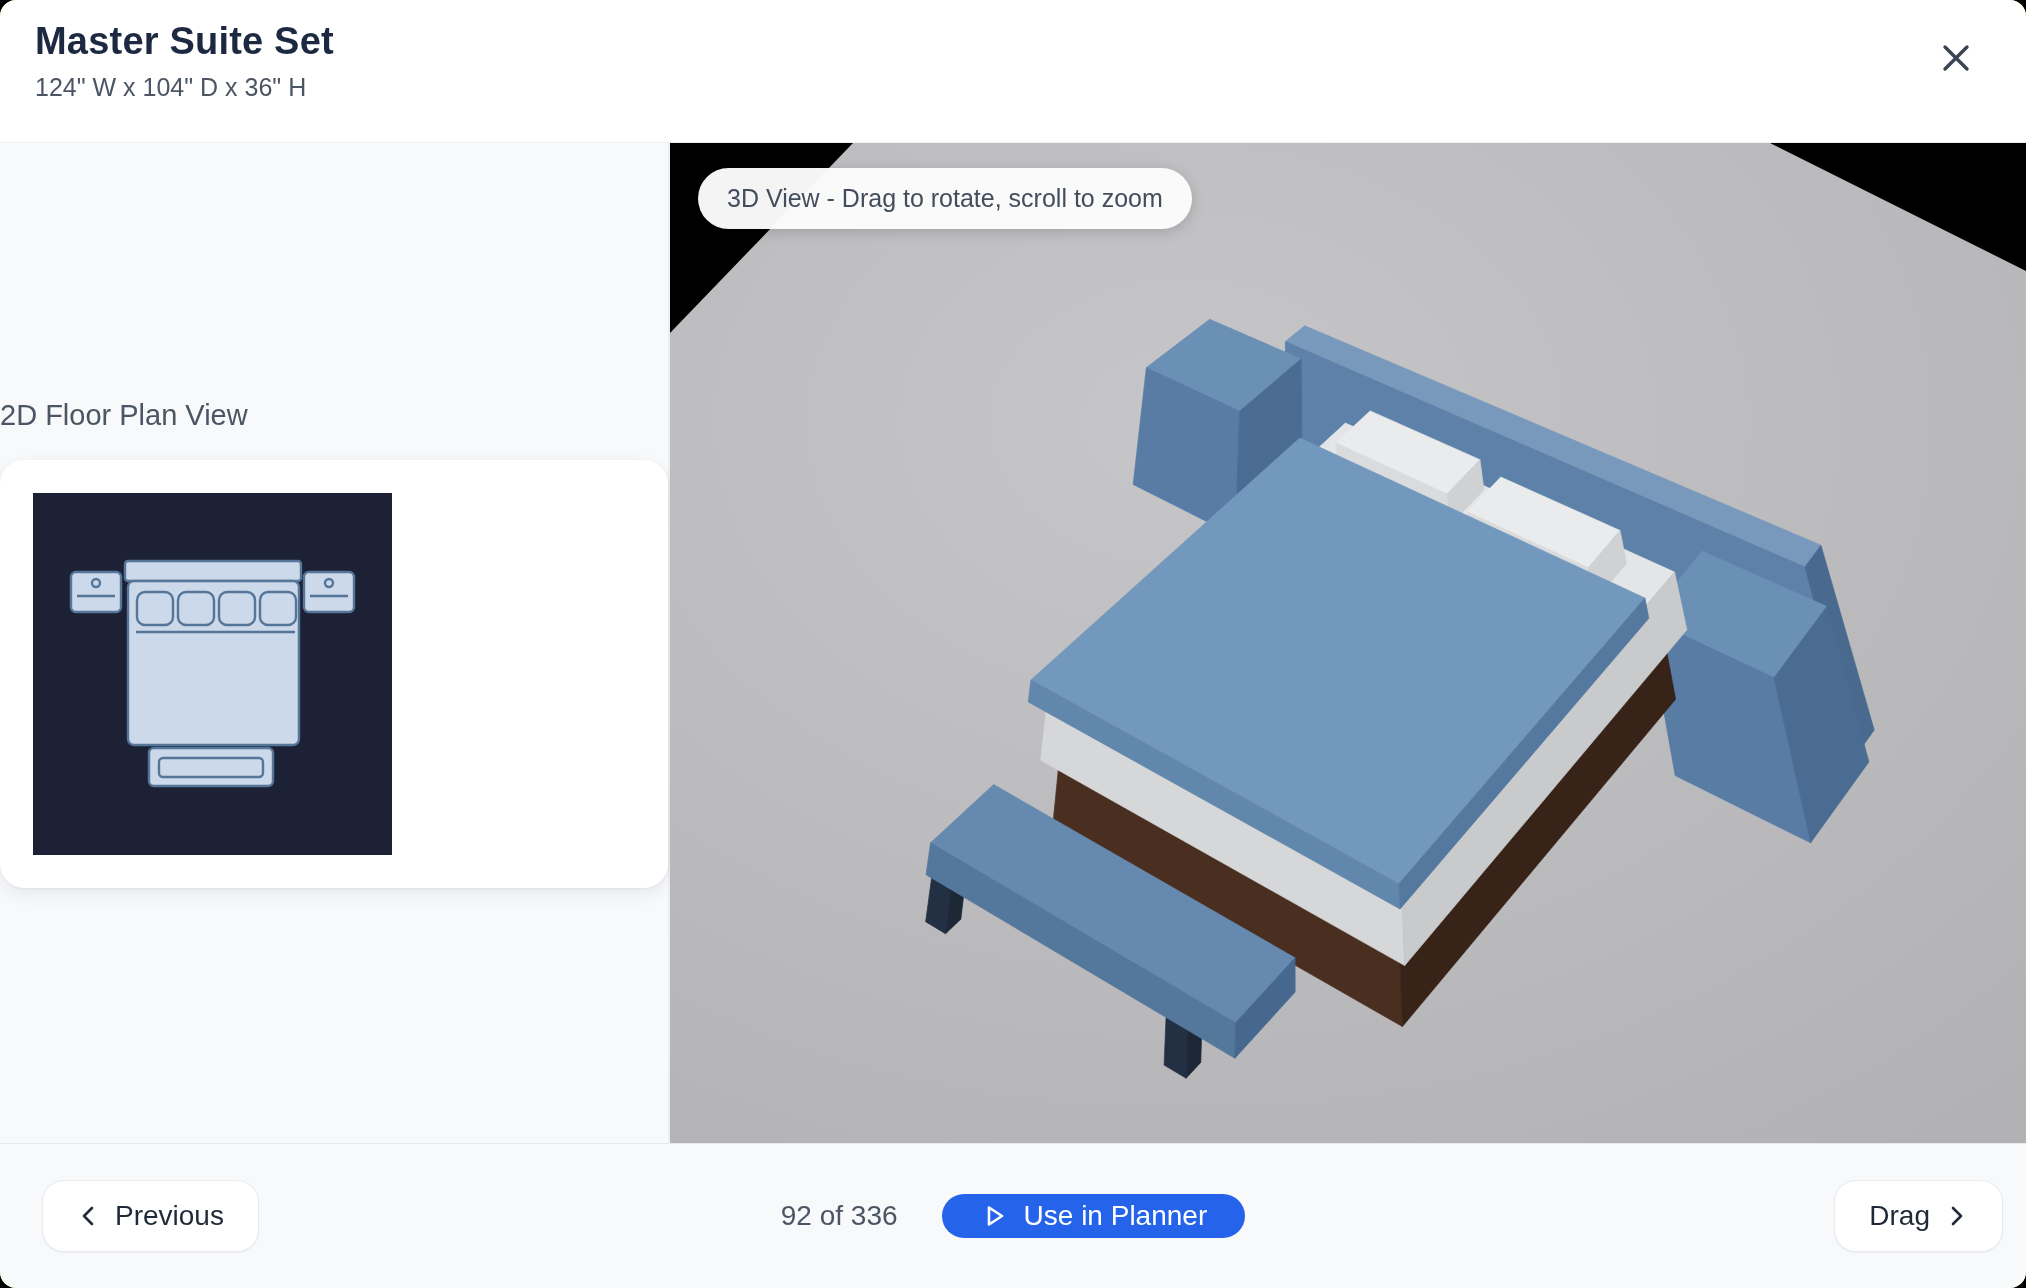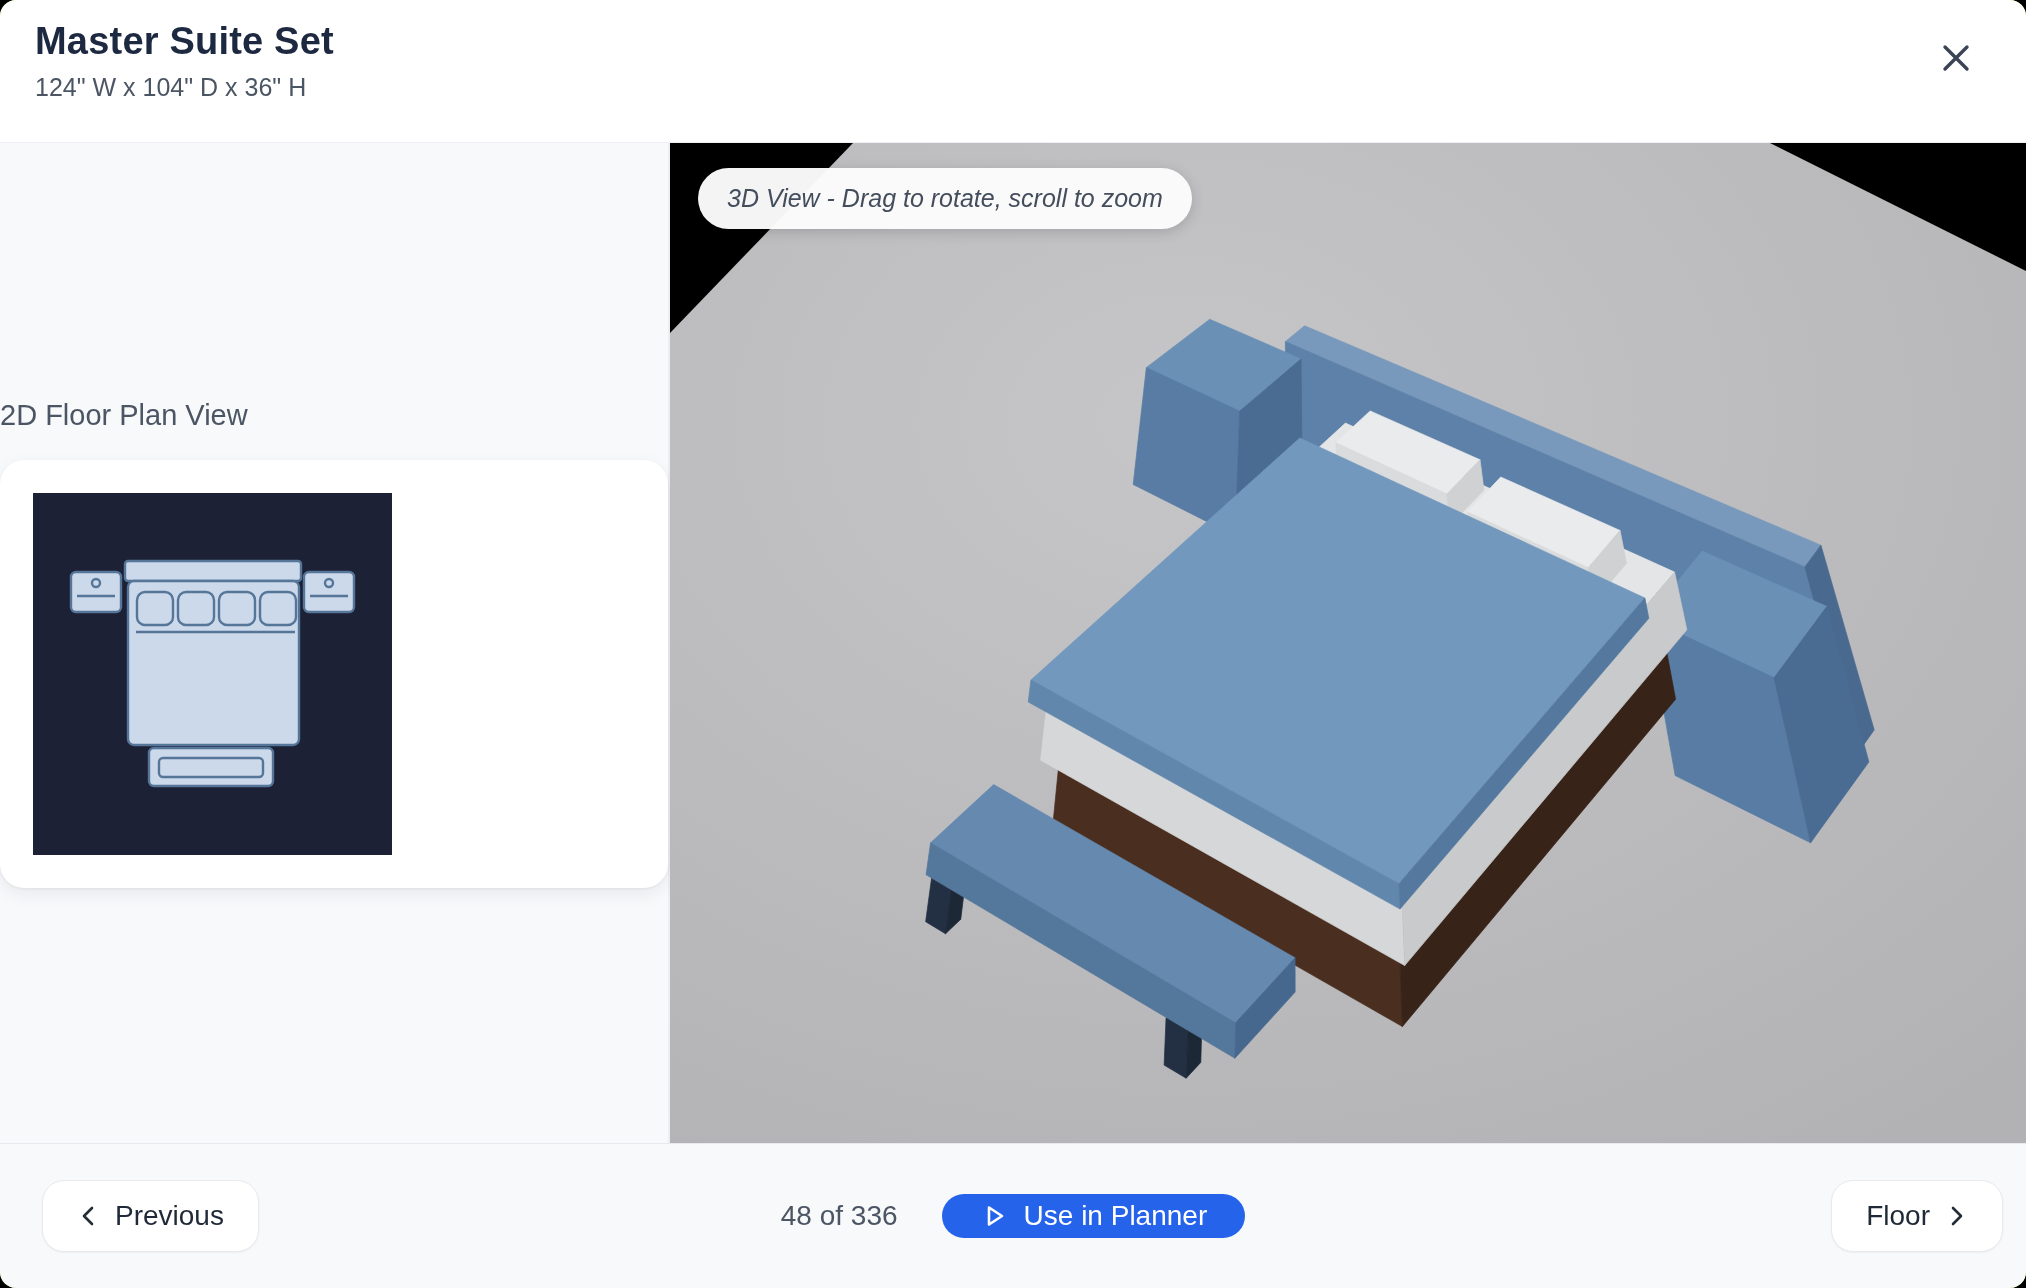--- a/index.html
+++ b/index.html
@@ -18,21 +18,21 @@
   .left-panel{width:668px;flex:0 0 auto;background:var(--panel-bg);border-right:2px solid #eceef2;
     display:flex;flex-direction:column;justify-content:center;}
   .plan-label{font-size:29px;color:var(--text-secondary);font-weight:500;margin-bottom:28px;}
   .plan-card{background:#fff;border-radius:24px;padding:33px;
     box-shadow:0 6px 18px rgba(16,24,40,.07), 0 1px 3px rgba(16,24,40,.06);}
   .plan-thumb{display:block;width:359px;height:362px;background:var(--thumb-bg);}
   .viewer{flex:1 1 auto;position:relative;background:#000;min-width:0;}
   .viewer svg.scene{position:absolute;inset:0;display:block;}
   .tooltip{position:absolute;left:28px;top:25px;background:rgba(252,252,253,.97);
     border-radius:34px;padding:16px 29px;font-size:25px;color:#434d5b;
-    box-shadow:0 3px 14px rgba(0,0,0,.16);white-space:nowrap;font-style:italic;}
+    box-shadow:0 3px 14px rgba(0,0,0,.16);white-space:nowrap;}
   
   .footer{height:145px;flex:0 0 auto;background:var(--panel-bg);border-top:1px solid var(--border);
     display:grid;grid-template-columns:1fr auto 1fr;align-items:center;box-sizing:border-box;}
   .nav-btn{display:inline-flex;align-items:center;gap:14px;background:#fff;
     border:1.5px solid #e8eaee;border-radius:22px;padding:19px 34px;font-size:28px;color:var(--button-text);
     font-family:inherit;cursor:pointer;box-shadow:0 1px 2px rgba(16,24,40,.05);}
   .prev{justify-self:start;margin-left:42px;}
   .next{justify-self:end;margin-right:23px;}
   .center-group{display:flex;align-items:center;gap:44px;}
   .counter{font-size:28px;color:var(--text-secondary);}
@@ -139,33 +139,33 @@
     <button class="nav-btn prev">
       <span class="icon">
         <svg width="24" height="24" viewBox="0 0 24 24">
           <path d="M15 4 L7 12 L15 20" stroke="#242c38" stroke-width="2.6" fill="none" stroke-linecap="round" stroke-linejoin="round"></path>
         </svg>
       </span>
       <span>Previous</span>
     </button>
 
     <div class="center-group">
-      <span class="counter">48 of 336</span>
+      <span class="counter">92 of 336</span>
       <button class="planner-btn">
         <span class="icon">
           <svg width="28" height="28" viewBox="0 0 28 28">
             <path d="M9 5.5 L22 14 L9 22.5 Z" stroke="#fff" stroke-width="2.6" fill="none" stroke-linejoin="round"></path>
           </svg>
         </span>
         <span>Use in Planner</span>
       </button>
     </div>
 
     <button class="nav-btn next">
-      <span>Floor</span>
+      <span>Drag</span>
       <span class="icon">
         <svg width="24" height="24" viewBox="0 0 24 24">
           <path d="M9 4 L17 12 L9 20" stroke="#242c38" stroke-width="2.6" fill="none" stroke-linecap="round" stroke-linejoin="round"></path>
         </svg>
       </span>
     </button>
   </div>
 </div>
 
 </body></html>

